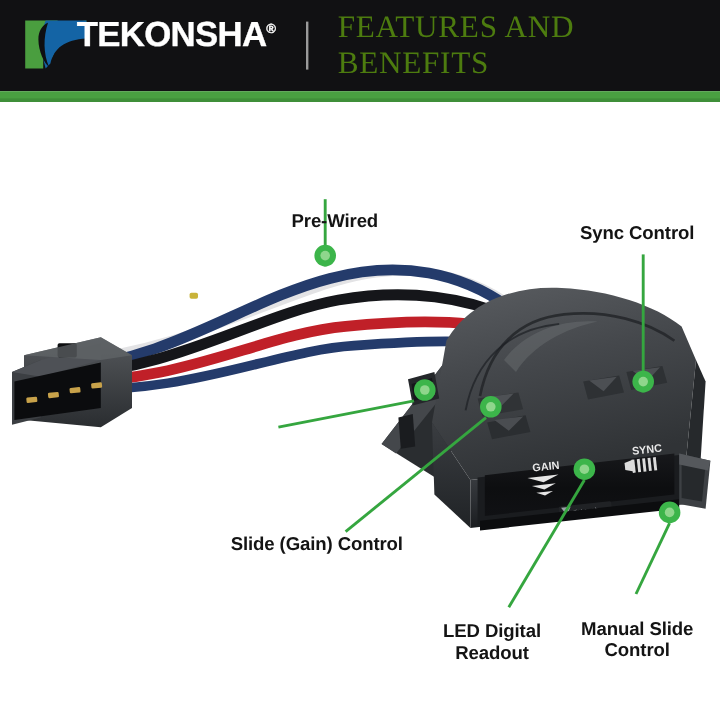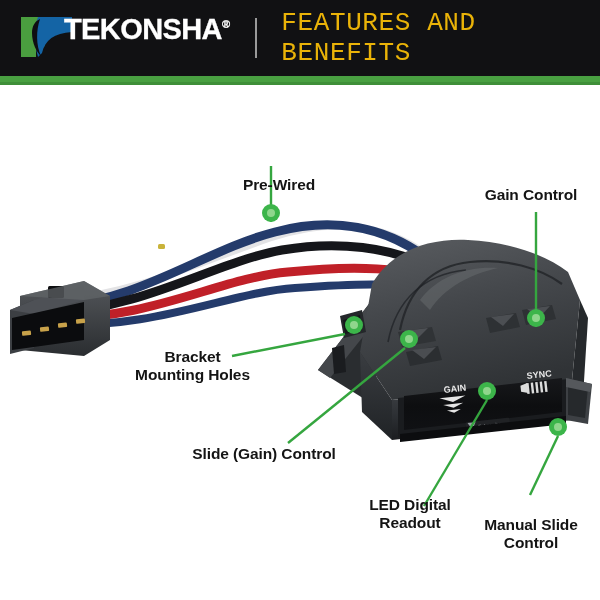--- a/index.html
+++ b/index.html
@@ -52,25 +52,25 @@
     vertical-align: super;
     font-weight: bold;
   }
   .header-divider {
     width: 2px;
     height: 40px;
     background: #9a9a9a;
     margin: 0 24px 0 26px;
   }
   .header-title {
-    color: #eab308;
+    color: #4d7c0f;
     font-size: 26px;
     font-weight: 400;
     letter-spacing: 0.6px;
-    font-family: Liberation Mono, monospace;
+    font-family: Liberation Serif, serif;
   }
   .green-bar {
     position: absolute;
     left: 0; top: 76px;
     width: 600px; height: 9px;
     background: #49a041;
   }
   .green-bar-shade {
     position: absolute;
     left: 0; top: 82px;
@@ -285,22 +285,20 @@
   </svg>
 
   <div class="dot" style="left:262px; top:204px;"></div>
   <div class="dot" style="left:527px; top:309px;"></div>
   <div class="dot" style="left:345px; top:316px;"></div>
   <div class="dot" style="left:400px; top:330px;"></div>
   <div class="dot" style="left:478px; top:382px;"></div>
   <div class="dot" style="left:549px; top:418px;"></div>
 
   <div class="label center" style="left:184px; top:146px; width:190px;margin-top:30px;">Pre-Wired</div>
-  <div class="label center" style="left:462px; top:186px; width:138px;">Gain Control</div>
-  <div class="label center" style="left:100px; top:348px; width:185px;">Bracket
-Mounting Holes</div>
+  <div class="label center" style="left:462px; top:186px; width:138px;">Sync Control</div>
   <div class="label center" style="left:152px; top:445px; width:224px;">Slide (Gain) Control</div>
-  <div class="label center" style="left:340px; top:496px; width:140px;">LED Digital
+  <div class="label center" style="left:340px; top:518px; width:140px;">LED Digital
 Readout</div>
   <div class="label center" style="left:467px; top:497px; width:128px;margin-top:19px;">Manual Slide
 Control</div>
 
 </div>
 
 </body></html>

